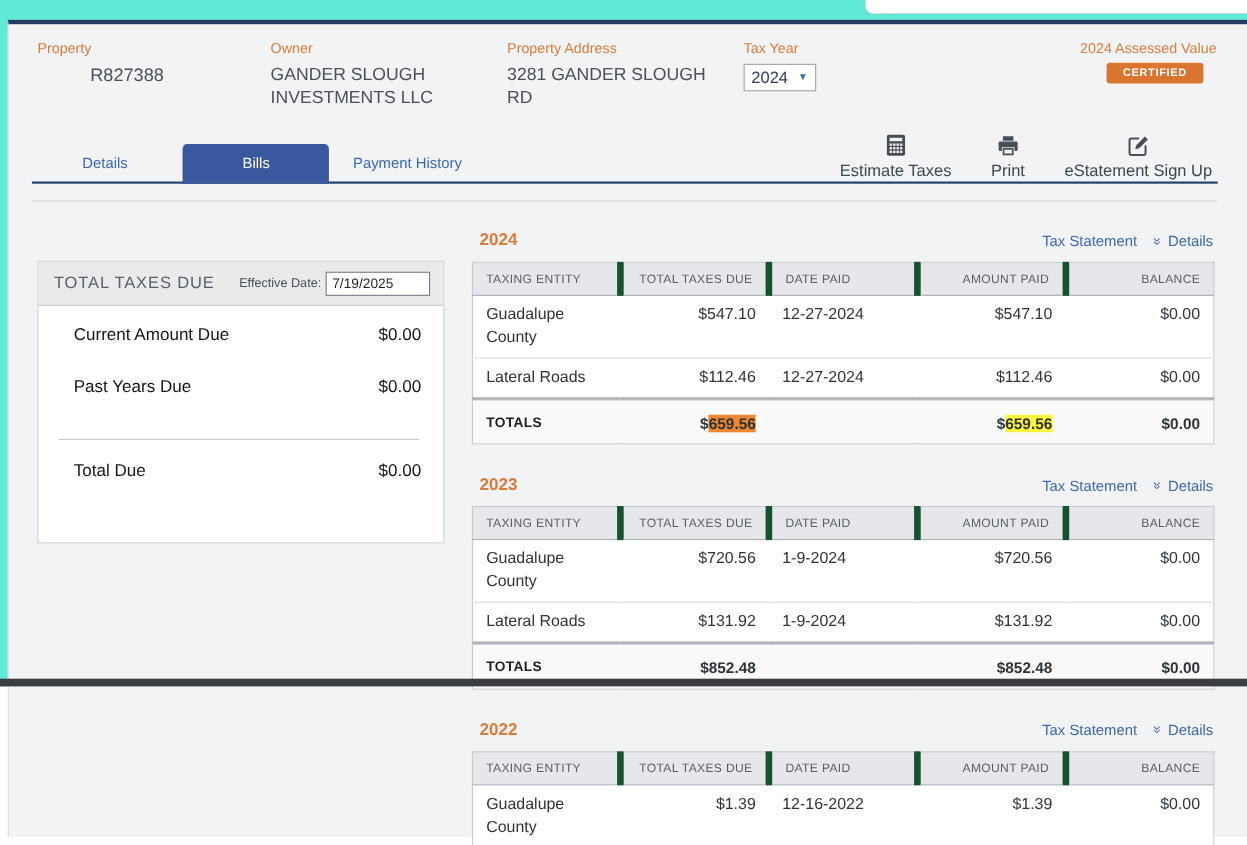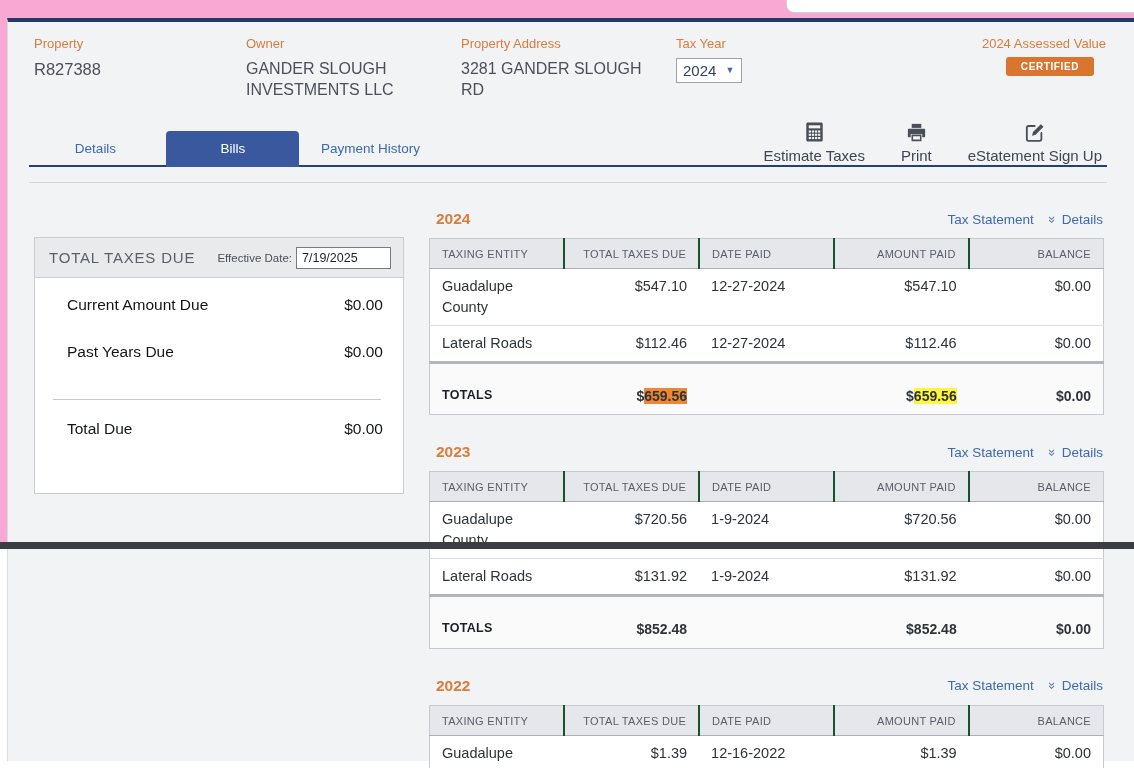--- a/index.html
+++ b/index.html
@@ -1,34 +1,34 @@
 <!DOCTYPE html>
 <html><head>
 <meta charset="utf-8">
 <style>
   * { margin:0; padding:0; box-sizing:border-box; }
   html,body { width:1134px; height:768px; font-family:"Liberation Sans", sans-serif; background:#ffffff; overflow:hidden; }
-  .stage { position:relative; width:1134px; height:549px; background:#f9a8d4; }
+  .stage { position:relative; width:1134px; height:624px; background:#5eead4; }
 
   
   .top-float { position:absolute; top:0; right:0; width:348px; height:13px; background:#ffffff;
     border:1px solid #cdd0d4; border-top:none; border-right:none; border-radius:0 0 0 8px; z-index:3; }
 
   
   .card { position:absolute; left:7px; top:18px; width:1127px; height:743px; background:#f2f3f5;
     border-top:4px solid #233a66; border-left:1px solid #dadce0; z-index:1; }
 
   .bottom-bar { position:absolute; left:0; bottom:0; width:1134px; height:7px; background:#3a3d41; z-index:4; }
 
   
   .hfield { position:absolute; top:14px; }
   .hlabel { font-size:13px; color:#d97c3c; }
   .hvalue { margin-top:8px; font-size:16px; color:#4b5058; line-height:1.3; }
   .f-property { left:26px; }
-  .f-property .hvalue { font-size:16.5px; }
+  .f-property .hvalue { font-size:16.5px;margin-left:48px; }
   .f-owner { left:238px; width:200px; }
   .f-address { left:453px; width:205px; }
   .f-taxyear { left:668px; }
   .f-assessed { right:28px; text-align:right; }
 
   .select-box { margin-top:7px; width:66px; height:25px; background:#ffffff; border:1px solid #9ea3aa;
     display:flex; align-items:center; padding:0 6px; cursor:pointer; }
   .select-box .val { font-size:15px; color:#344158; }
   .select-box .arrow { margin-left:9px; font-size:9px; color:#3d69ae; line-height:1; }
 
@@ -70,27 +70,27 @@
   .years { position:absolute; left:421px; width:675px; top:186px; }
   .year-section { margin-bottom:26px; }
   .year-head { display:flex; align-items:center; height:22px; margin-bottom:8px; padding:0 1px 0 7px; }
   .year-label { font-size:15.5px; font-weight:bold; color:#d97c3c; }
   .year-links { margin-left:auto; display:flex; align-items:center; gap:15px; }
   .ylink { font-size:13.5px; color:#3d69ae; cursor:pointer; white-space:nowrap; }
   .chev2 { display:inline-block; transform:rotate(90deg); font-size:13px; margin-right:2px; }
 
   table.bills { width:100%; border-collapse:collapse; background:#ffffff; border:1px solid #c6cad0; table-layout:fixed; }
   table.bills th { background:#e6e7ea; color:#585e68; font-size:11px; font-weight:normal; text-align:left;
-    padding:9px 12px 8px 12px; border-right:2px solid #14532d; border-bottom:1px solid #abb0b8; letter-spacing:.3px; }
+    padding:9px 12px 8px 12px; border-right:6px solid #14532d; border-bottom:1px solid #abb0b8; letter-spacing:.3px; }
   table.bills th:last-child { border-right:none; }
   table.bills th.ta-r { text-align:right; }
   table.bills td { font-size:14.5px; color:#2e3338; padding:7px 12px; line-height:1.45; vertical-align:top; }
   table.bills td.ta-r { text-align:right; }
   table.bills tbody tr + tr td { border-top:1px solid #dcdee1; }
-  table.bills tr.totals td { border-top:3px solid #b3b7bd; background:#fafafb; font-weight:bold; font-size:14px; padding:22px 12px 8px 12px; }
+  table.bills tr.totals td { border-top:3px solid #b3b7bd; background:#fafafb; font-weight:bold; font-size:14px; padding:11px 12px 8px 12px; }
   table.bills tr.totals td.tlabel { font-size:12.5px; letter-spacing:.3px; color:#1c2025; }
   .hl-orange { background:#ed8733; }
   .hl-yellow { background:#fdf63c; }
 </style>
 </head>
 <body>
 
 <div class="stage">
 
   <div class="top-float"></div>

